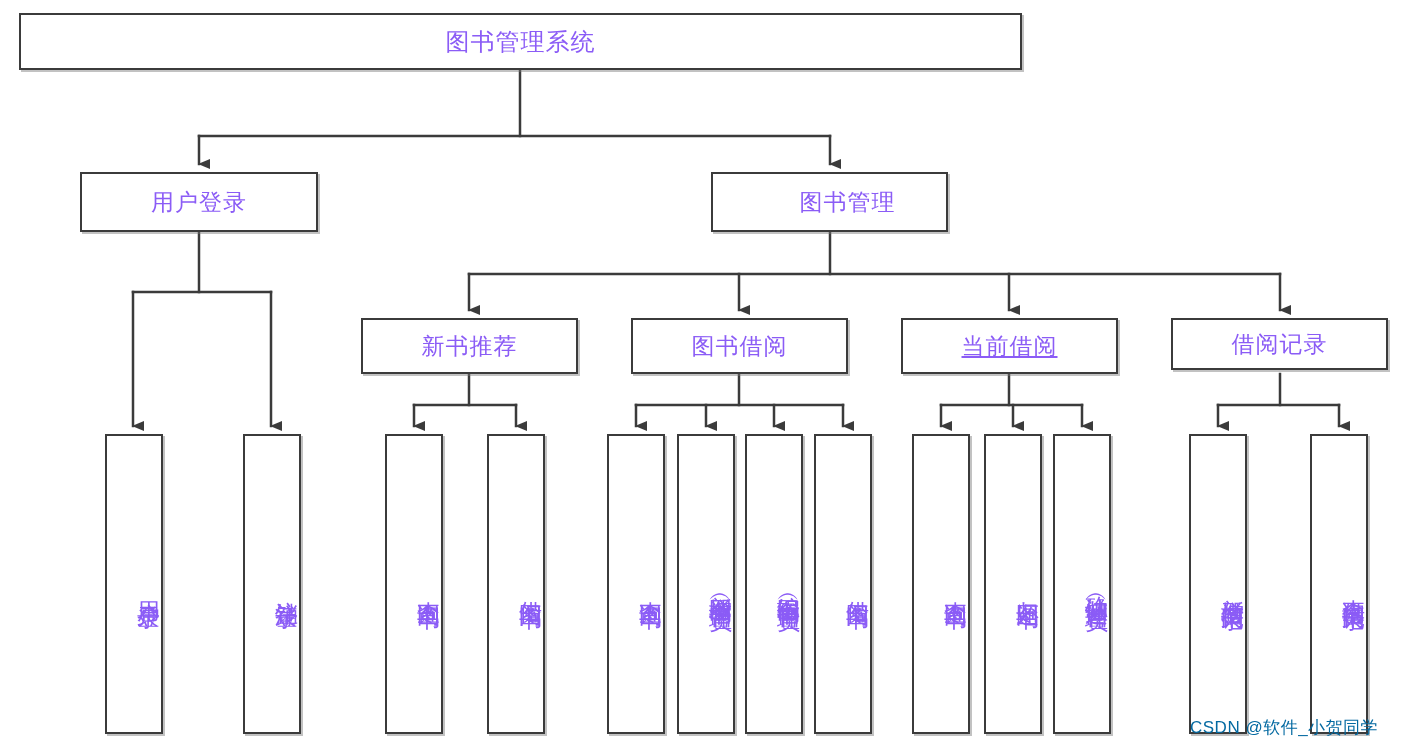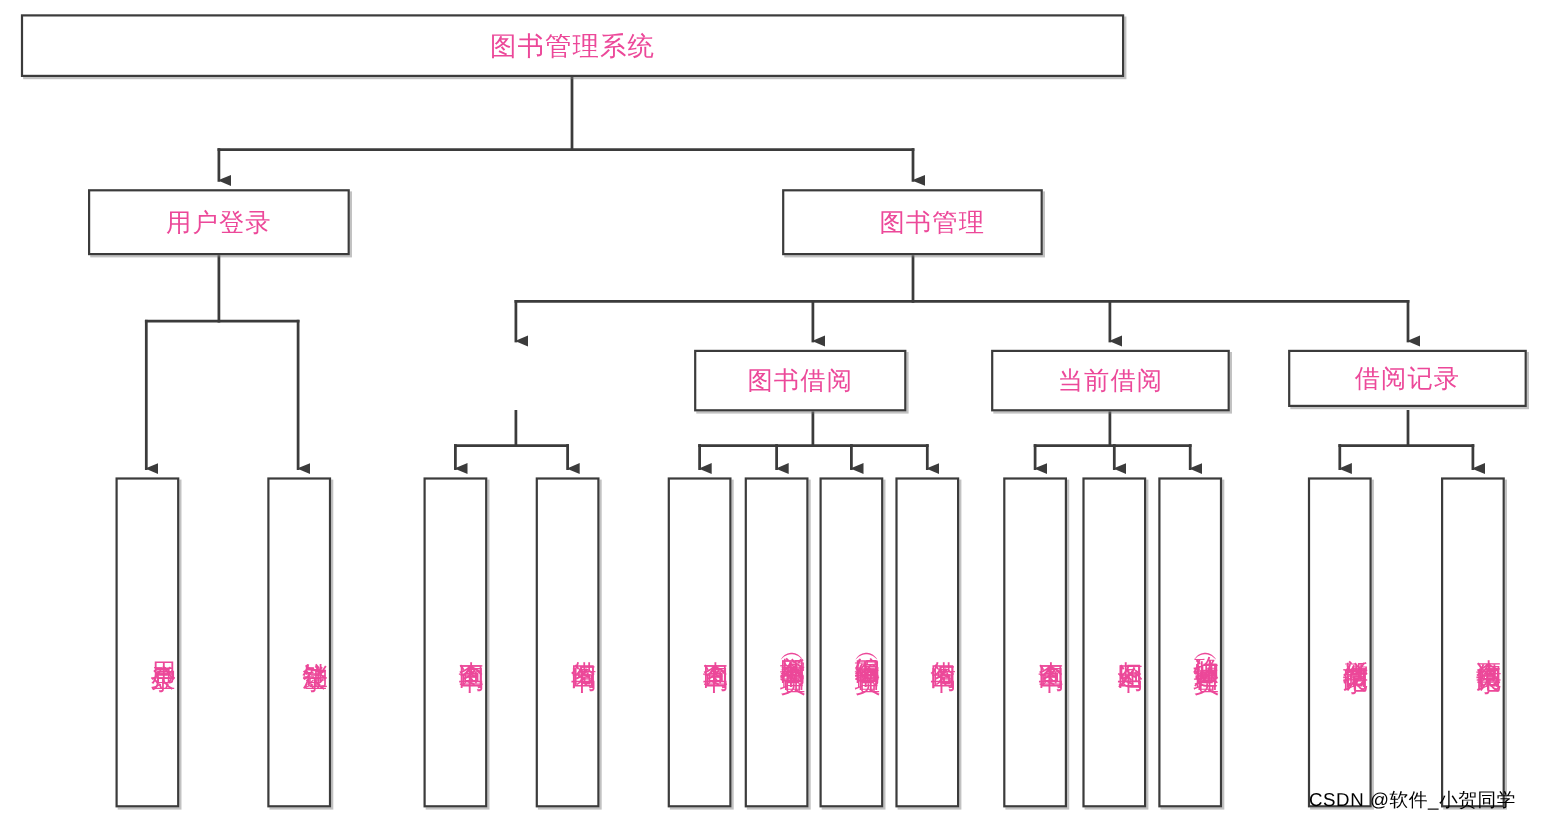--- a/index.html
+++ b/index.html
@@ -25,21 +25,21 @@
     pointer-events: none;
   }
   .node {
     position: absolute;
     background: #ffffff;
     border: 2px solid #3b3b3b;
     box-shadow: 2px 2px 0 rgba(120,120,120,0.45);
     display: flex;
     align-items: center;
     justify-content: center;
-    color: #ec4899;
+    color: #8b5cf6;
   }
   .node-h {
     font-size: 23px;
     letter-spacing: 1px;
     white-space: nowrap;
   }
   .node-root { font-size: 24px; }
   .node-v {
     writing-mode: vertical-rl;
     text-orientation: upright;
@@ -53,21 +53,21 @@
   }
   .vtext {
     writing-mode: vertical-rl;
     text-orientation: upright;
     display: block;
     white-space: normal;
   }
   .watermark {
     position: absolute;
     font-size: 17px;
-    color: #000000;
+    color: #0369a1;
     white-space: nowrap;
     letter-spacing: 0.5px;
   }
 </style>
 </head>
 <body>
 
 <div id="canvas">
 
   <svg class="wires" viewBox="0 0 1405 747" xmlns="http://www.w3.org/2000/svg">
@@ -124,24 +124,27 @@
     <span>图书管理系统</span>
   </div>
 
   <div class="node node-h" style="left:80px; top:172px; width:238px; height:60px;">
     <span>用户登录</span>
   </div>
   <div class="node node-h" style="left:711px; top:172px; width:237px; height:60px;padding-left:36px;">
     <span>图书管理</span>
   </div>
 
-  <div class="node node-h" style="left:631px; top:318px; width:193px; height:56px;">
+  <div class="node node-h" style="left:361px; top:318px; width:217px; height:56px;">
+    <span>新书推荐</span>
+  </div>
+  <div class="node node-h" style="left:631px; top:318px; width:217px; height:56px;">
     <span>图书借阅</span>
   </div>
-  <div class="node node-h" style="left:901px; top:318px; width:217px; height:56px;">
+  <div class="node node-h" style="left:901px; top:318px; width:217px; height:56px;text-decoration:underline;">
     <span>当前借阅</span>
   </div>
   <div class="node node-h" style="left:1171px; top:318px; width:217px; height:52px;">
     <span>借阅记录</span>
   </div>
 
   <div class="node node-v" style="left:105px; top:434px; width:58px; height:300px;">
     <span class="vtext">用户登录</span>
   </div>
   <div class="node node-v" style="left:243px; top:434px; width:58px; height:300px;">

